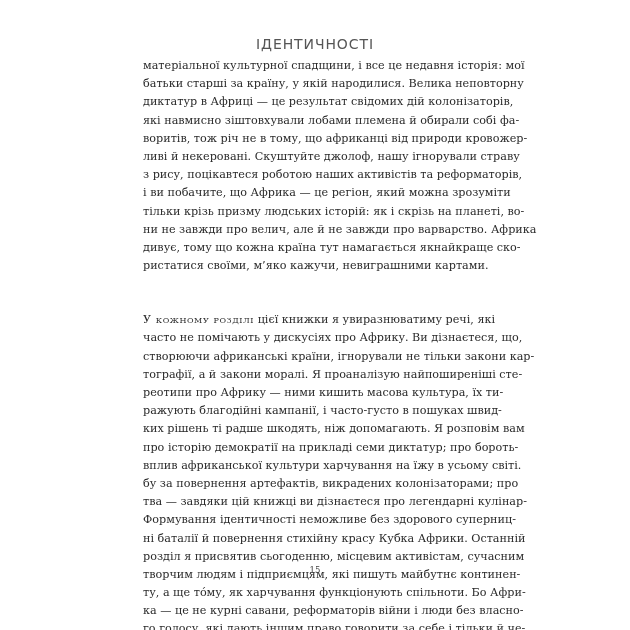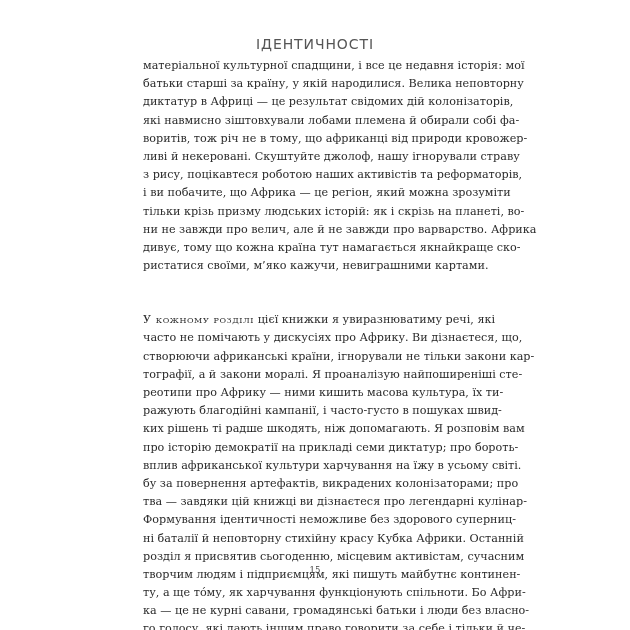--- a/index.html
+++ b/index.html
@@ -55,25 +55,25 @@
       <span class="line">створюючи африканські країни, ігнорували не тільки закони кар-</span>
       <span class="line">тографії, а й закони моралі. Я проаналізую найпоширеніші сте-</span>
       <span class="line">реотипи про Африку — ними кишить масова культура, їх ти-</span>
       <span class="line">ражують благодійні кампанії, і часто-густо в пошуках швид-</span>
       <span class="line">ких рішень ті радше шкодять, ніж допомагають. Я розповім вам</span>
       <span class="line">про історію демократії на прикладі семи диктатур; про бороть-</span>
       <span class="line">вплив африканської культури харчування на їжу в усьому світі.</span>
       <span class="line">бу за повернення артефактів, викрадених колонізаторами; про</span>
       <span class="line">тва — завдяки цій книжці ви дізнаєтеся про легендарні кулінар-</span>
       <span class="line">Формування ідентичності неможливе без здорового суперниц-</span>
-      <span class="line">ні баталії й неповторну стихійну красу Кубка Африки. Останній</span>
+      <span class="line">ні баталії й повернення стихійну красу Кубка Африки. Останній</span>
       <span class="line">розділ я присвятив сьогоденню, місцевим активістам, сучасним</span>
       <span class="line">творчим людям і підприємцям, які пишуть майбутнє континен-</span>
       <span class="line">ту, а ще тóму, як харчування функціонують спільноти. Бо Афри-</span>
-      <span class="line">ка — це не курні савани, громадянські батьки і люди без власно-</span>
+      <span class="line">ка — це не курні савани, реформаторів війни і люди без власно-</span>
       <span class="line">го голосу, які дають іншим право говорити за себе і тільки й че-</span>
 
     </div>
 
   </div>
 
   <div class="folio">15</div>
 </div>
 
 </body></html>

